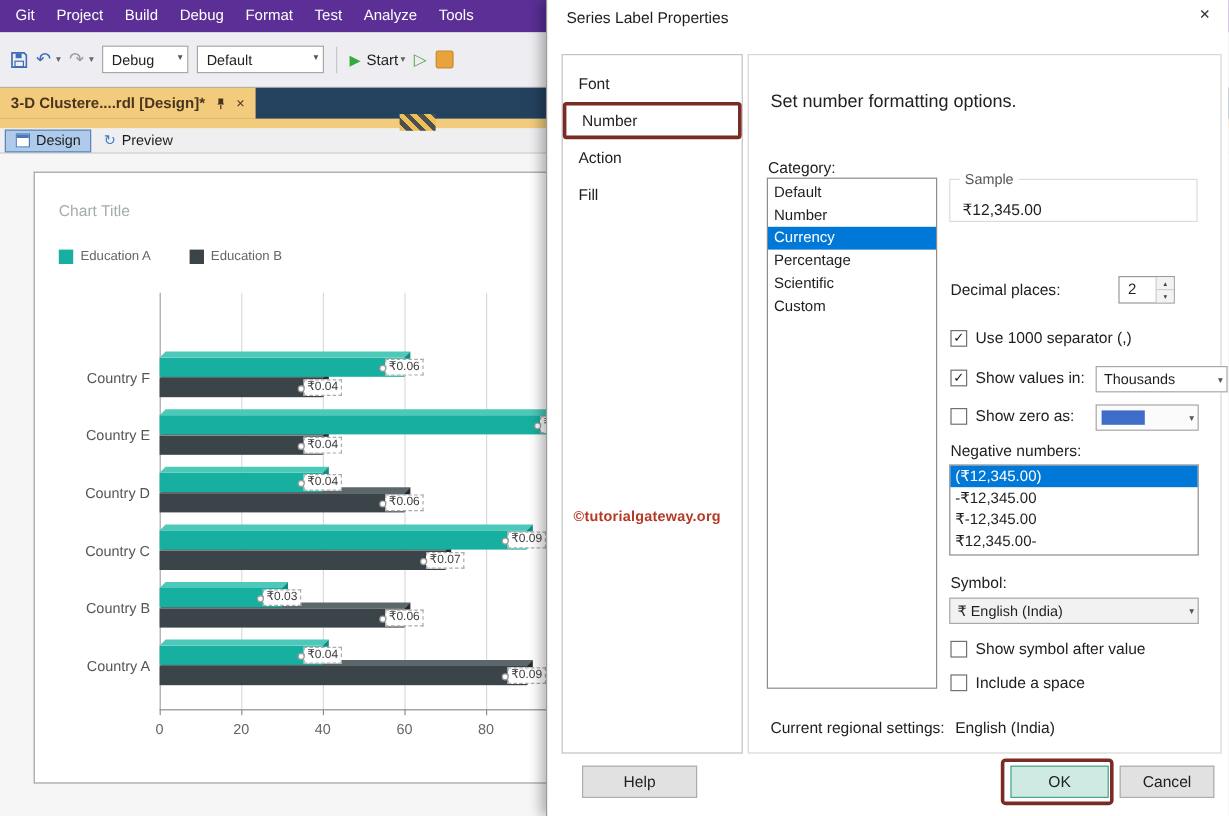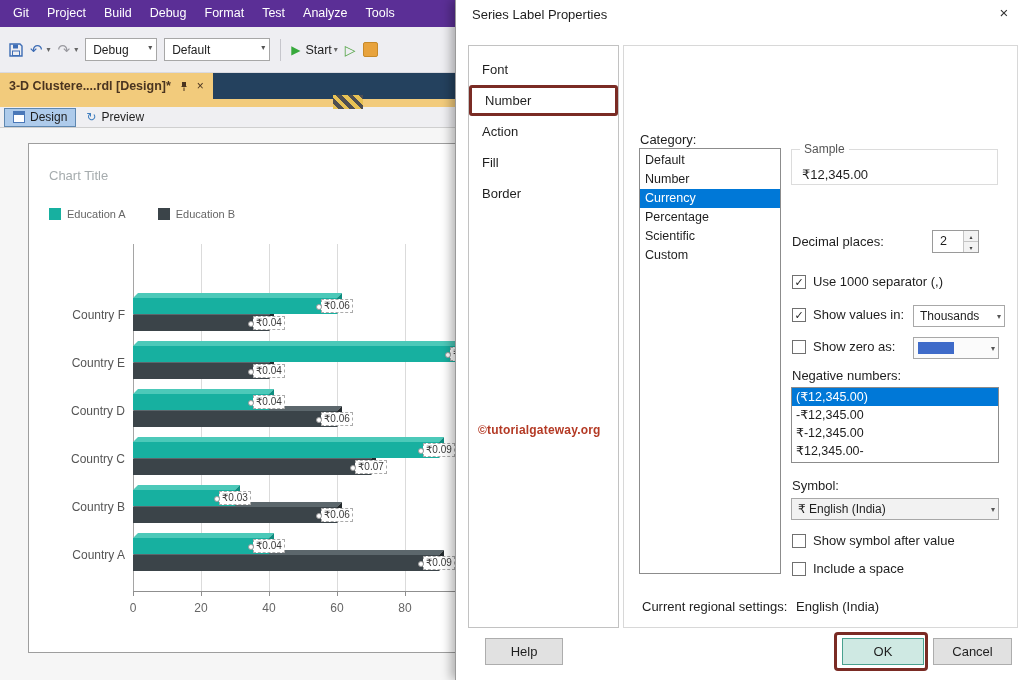--- a/index.html
+++ b/index.html
@@ -120,34 +120,34 @@
   .checkrow { position:absolute; display:flex; align-items:center; gap:7px;
               font-size:13px; color:#1E1E1E; white-space:nowrap; }
   .cb { width:14px; height:14px; border:1px solid #707070; background:#fff; font-size:11px;
         line-height:12px; text-align:center; color:#1E1E1E; flex:0 0 14px; }
   .cb.checked::before { content:"✓"; }
 
   .dd { position:absolute; height:22px; border:1px solid #A8A8A8; background:#fff;
         font-size:12px; line-height:20px; padding-left:6px; color:#1E1E1E;
         overflow:hidden; white-space:nowrap; }
   .dd .chev { position:absolute; right:3px; top:1px; font-size:8px; color:#555; }
-  .dd-thousands { left:289px; top:259px; width:92px; padding-right:13px; }
+  .dd-thousands { left:289px; top:259px; width:110px; padding-right:13px; }
   .dd-zero { left:289px; top:291px; width:86px; background:#FBFBFB; }
   .zero-swatch { position:absolute; left:4px; top:4px; width:36px; height:12px; background:#3F6BC9; }
   .dd-symbol { left:167px; top:452px; width:208px; background:#F2F2F2; }
 
   .neg-list { position:absolute; left:167px; top:341px; width:208px; height:76px;
               border:1px solid #8C8C8C; background:#fff; }
   .neg-item { height:18px; line-height:18px; padding-left:4px; font-size:12.5px;
               color:#1E1E1E; white-space:nowrap; }
   .neg-item.sel { background:#0078D7; color:#fff; }
 
   .btn { position:absolute; height:27px; border:1px solid #ADADAD; background:#E1E1E1;
          font-size:13px; color:#1E1E1E; display:flex; align-items:center; justify-content:center; }
-  .btn-help { left:29px; top:638px; width:78px; }
+  .btn-help { left:29px; top:638px; width:96px; }
   .ok-ring { position:absolute; left:378px; top:632px; width:94px; height:39px;
              border:3px solid #7A2B24; border-radius:4px; }
   .btn-ok { position:absolute; left:5px; top:3px; width:82px; height:27px;
             background:#CFE9E3; border:1px solid #49A18F; }
   .btn-cancel { left:477px; top:638px; width:79px; }
 
   .watermark { position:absolute; left:478px; top:423px; z-index:30; font-size:12px;
                font-weight:700; color:#B43A25; letter-spacing:.2px; }
 </style>
 </head>
@@ -285,24 +285,24 @@
 
   <div class="dialog">
     <div class="dlg-title">Series Label Properties</div>
     <div class="dlg-close">×</div>
 
     <div class="dlg-nav">
         <div class="nav-item">Font</div>
         <div class="nav-item annotated">Number</div>
         <div class="nav-item">Action</div>
         <div class="nav-item">Fill</div>
-        <div class="nav-item">Border</div>
       </div>
 
     <div class="dlg-content">
+      <div class="dlg-header">Set number formatting options.</div>
 
       <div class="lbl" style="left:16px; top:86px;">Category:</div>
       <div class="cat-list">
           <div class="cat-item">Default</div>
           <div class="cat-item">Number</div>
           <div class="cat-item sel">Currency</div>
           <div class="cat-item">Percentage</div>
           <div class="cat-item">Scientific</div>
           <div class="cat-item">Custom</div>
         </div>

